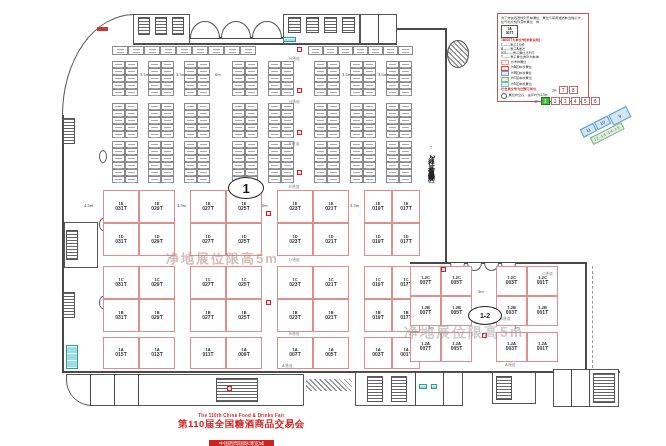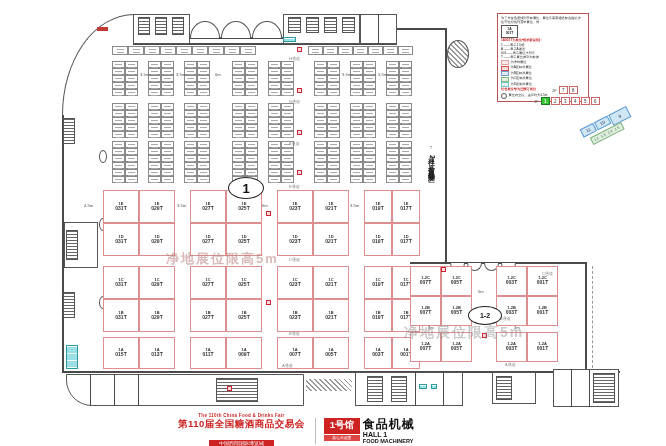--- a/index.html
+++ b/index.html
@@ -154,31 +154,20 @@
         <div class="nv-cell big">9</div>
       </div>
     <div id="nvGreen">12 13 14 15</div>
   </div>
 
   <div id="footer">
     <div class="ft-left">
       <div class="ft-en">The 110th China Food &amp; Drinks Fair</div>
       <div class="ft-cn">第110届全国糖酒商品交易会</div>
       <div class="ft-venue">中国西部国际博览城</div>
-    </div>
-    <div class="ft-right">
-      <div>
-        <div class="ft-hall">1号馆</div>
-        <div class="ft-badge">展位示意图</div>
-      </div>
-      <div>
-        <div class="ft-cn2">食品机械</div>
-        <div class="ft-en2">HALL 1</div>
-        <div class="ft-en3">FOOD MACHINERY</div>
-      </div>
     </div>
   </div>
 
 <div class="wall" style="left: 62px; top: 115px; width: 2px; height: 257px;"></div>
     <div class="wall" style="left: 133px; top: 43px; width: 264px; height: 1.5px;"></div>
     <div class="wall" style="left: 190px; top: 37px; width: 93px; height: 1.5px;"></div>
     <div class="wall" style="left: 397px; top: 28px; width: 50px; height: 1.5px;"></div>
     <div class="wall" style="left: 445px; top: 28px; width: 1.5px; height: 236px;"></div>
     <div class="wall" style="left: 410px; top: 262px; width: 176px; height: 1.5px;"></div>
     <div class="wall" style="left: 585px; top: 262px; width: 1.5px; height: 110px;"></div>

